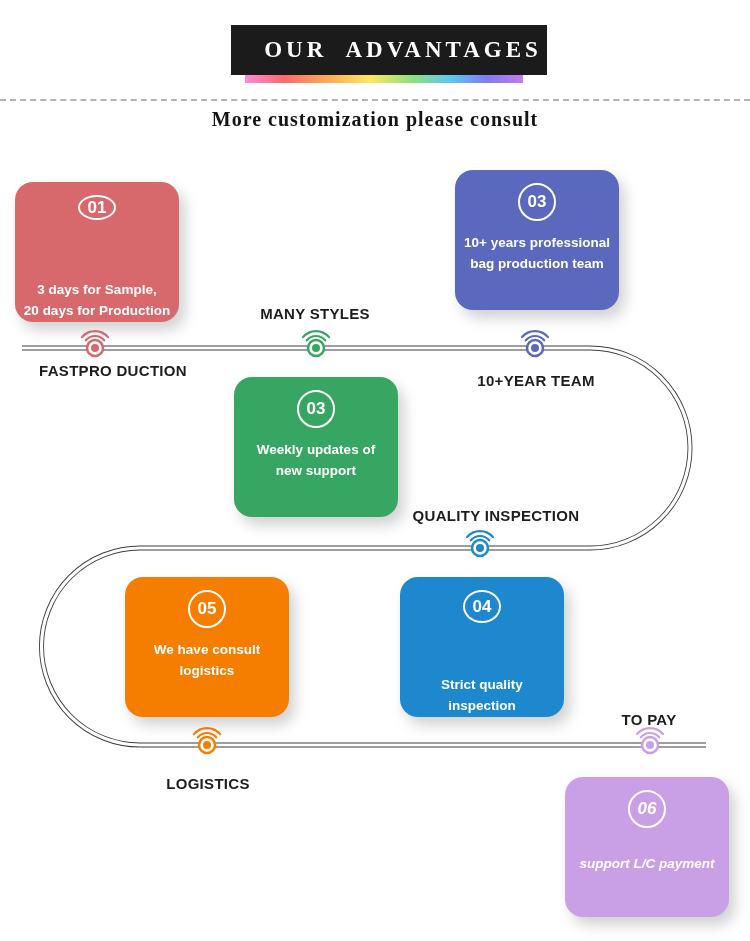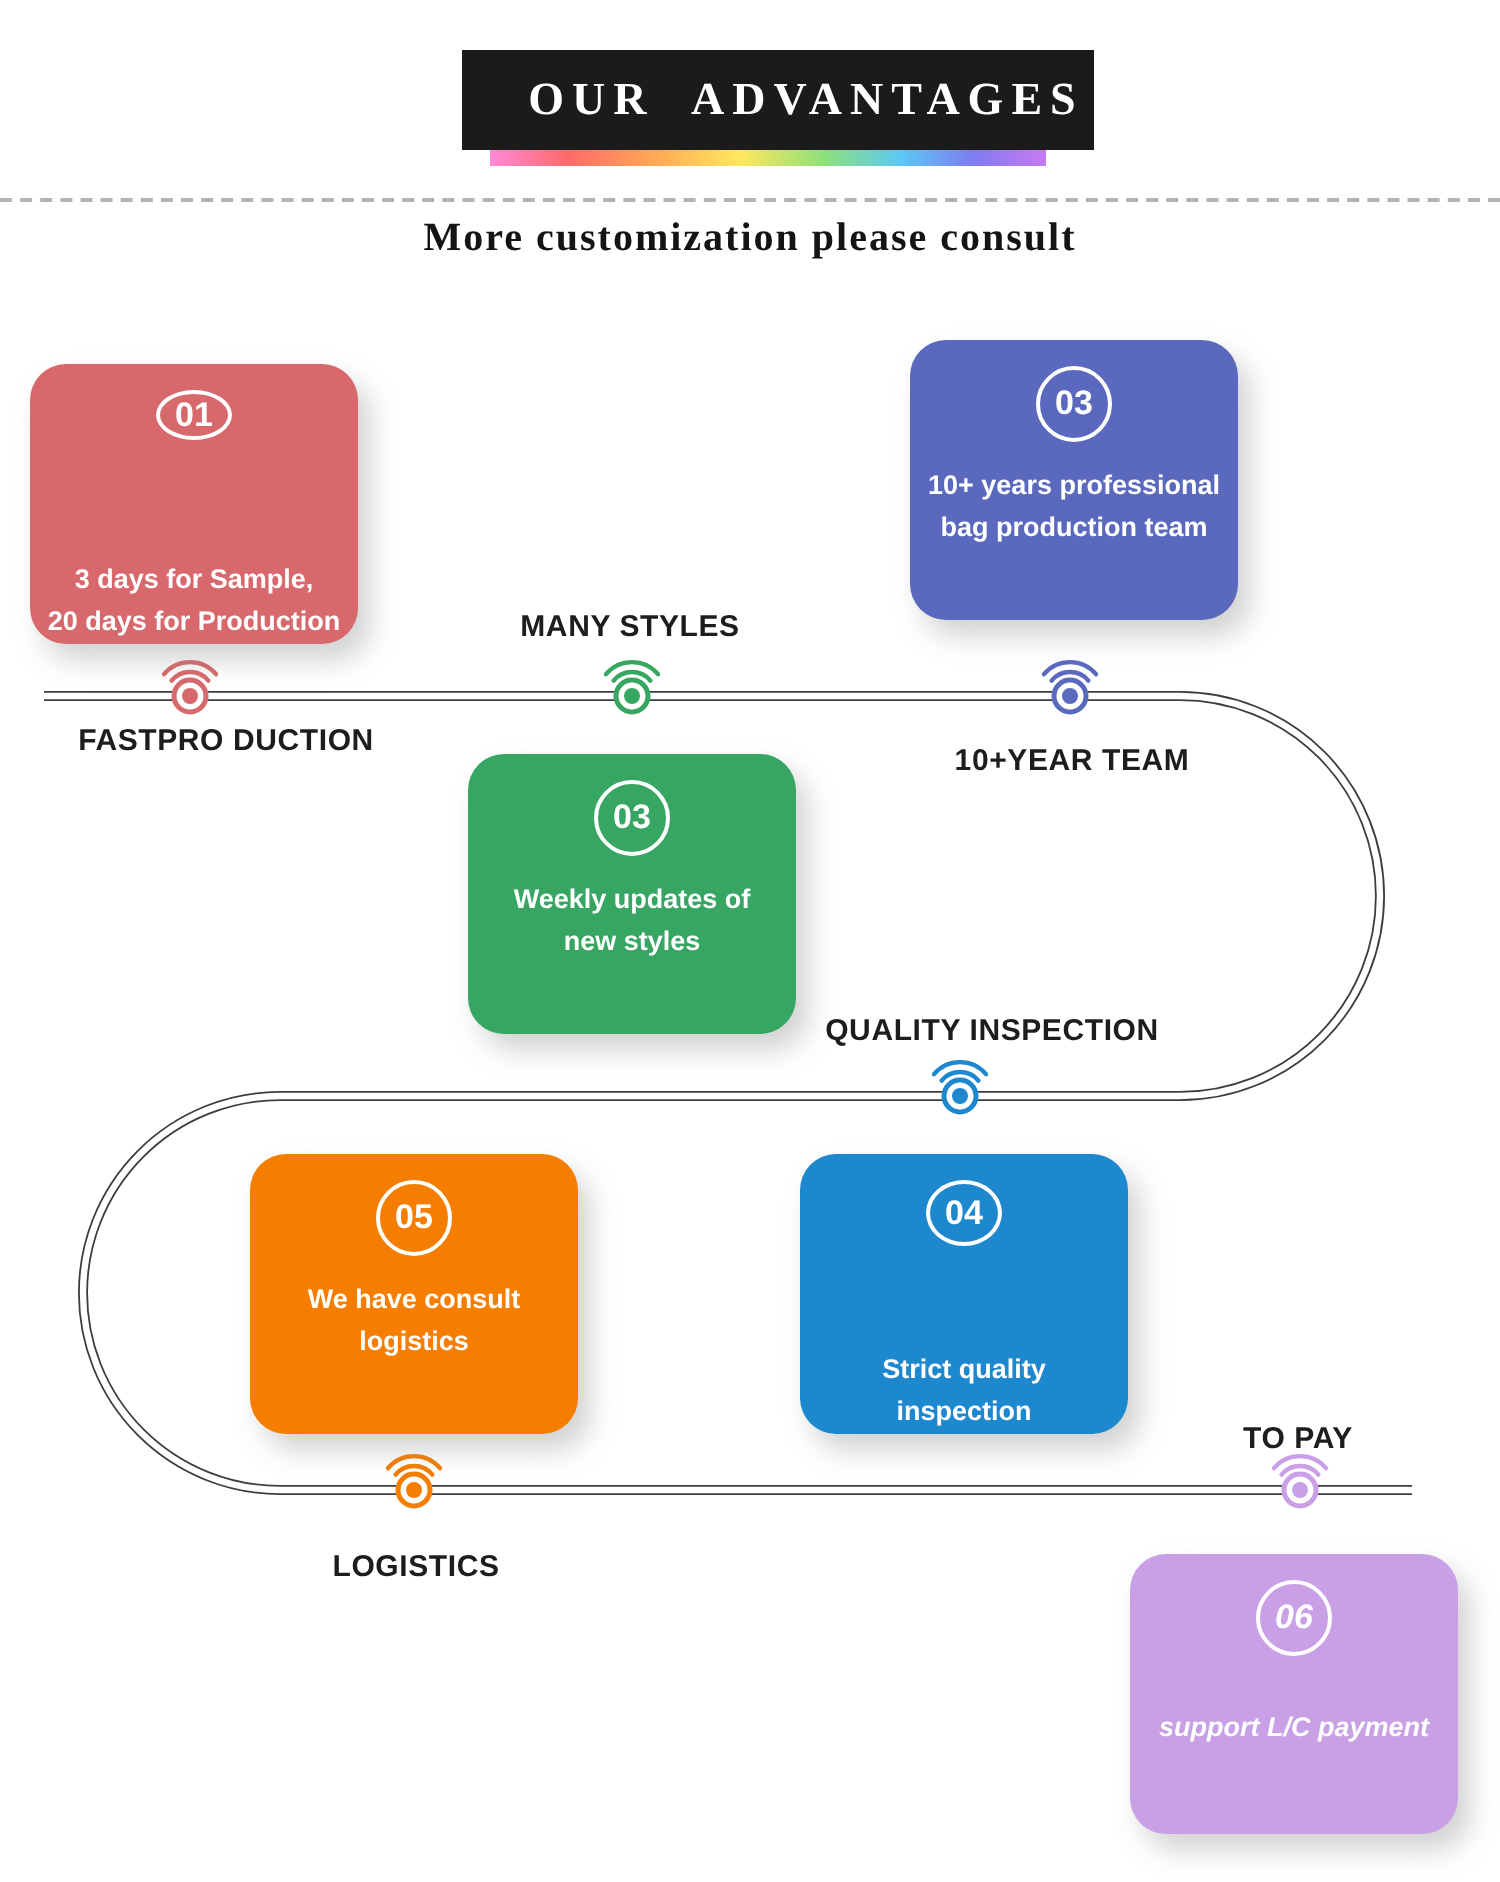--- a/index.html
+++ b/index.html
@@ -126,21 +126,21 @@
       <div>bag production team</div>
     </div>
   </div>
 
   <div class="card" style="left: 234px; top: 377px; background: rgb(56, 166, 99);">
     <div class="badge">
       <span>03</span>
     </div>
     <div class="card-text">
       <div>Weekly updates of</div>
-      <div>new styles</div>
+      <div>new support</div>
     </div>
   </div>
 
   <div class="card" style="left: 400px; top: 577px; background: rgb(30, 136, 207); gap: 40px;">
     <div class="badge">
       <span>04</span>
     </div>
     <div class="card-text">
       <div>Strict quality</div>
       <div>inspection</div>

